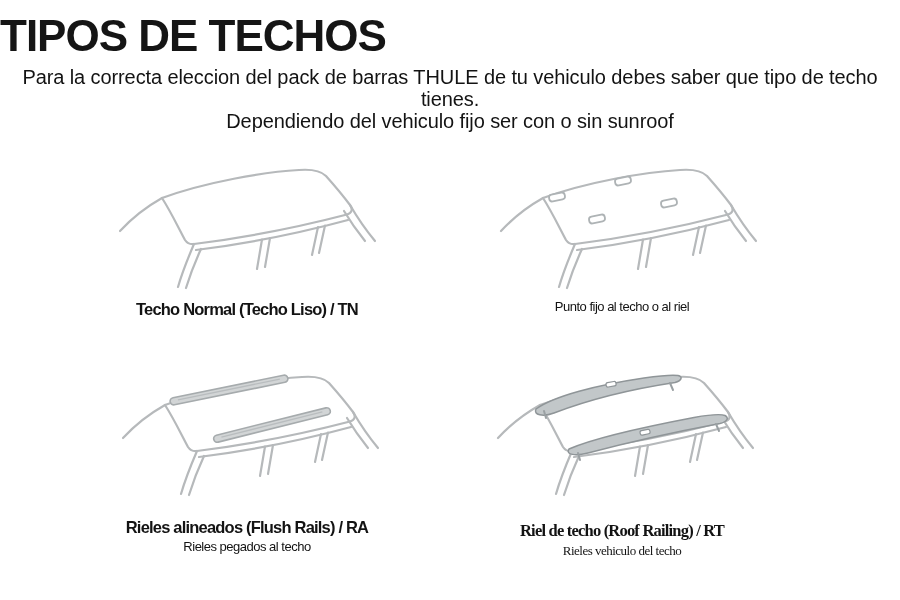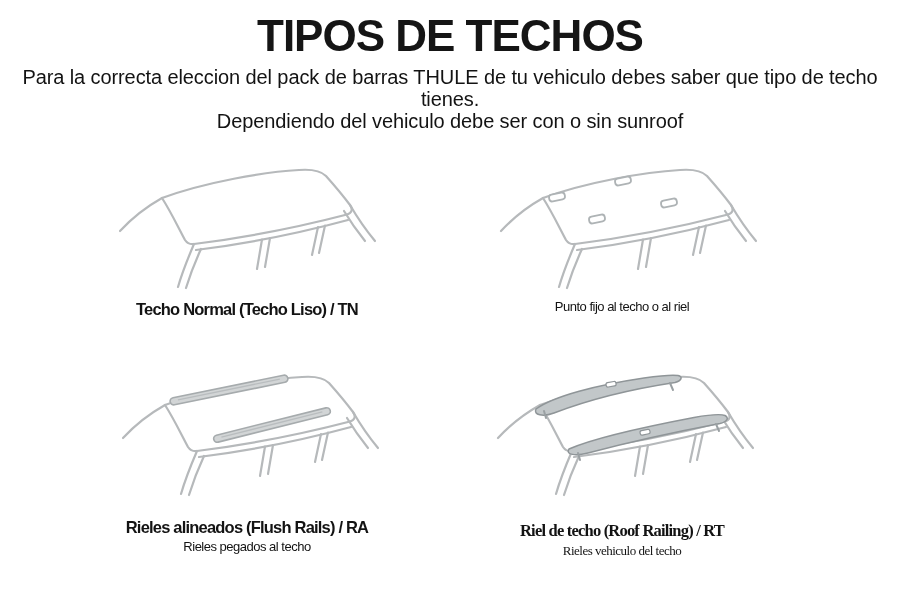--- a/index.html
+++ b/index.html
@@ -9,21 +9,21 @@
     width: 900px;
     height: 600px;
     background: #ffffff;
     overflow: hidden;
     font-family: "Liberation Sans", sans-serif;
     color: #151515;
   }
   .title {
     margin: 0;
     padding-top: 12px;
-    text-align: center;
+    text-align: left;
     font-size: 44px;
     font-weight: 700;
     letter-spacing: -1px;
     line-height: 1.1;
     color: #151515;
   }
   .intro { margin-top: 6px; }
   .intro p {
     margin: 0;
     text-align: center;
@@ -95,21 +95,21 @@
         <rect x="-60" y="-3.6" width="120" height="7.2" rx="3.6" fill="#d2d5d6" stroke="#a6abad" stroke-width="1.6"></rect>
         <path d="M-52,-0.5 L52,-0.5" stroke="#b9bdbf" stroke-width="1.3" fill="none"></path>
       </g>
     </defs>
   </svg>
 
   <h1 class="title">TIPOS DE TECHOS</h1>
 
   <div class="intro">
     <p>Para la correcta eleccion del pack de barras THULE de tu vehiculo debes saber que tipo de techo tienes.</p>
-    <p>Dependiendo del vehiculo debe ser con o sin sunroof</p>
+    <p>Dependiendo del vehiculo fijo ser con o sin sunroof</p>
   </div>
 
   <figure class="quad" style="left:114px; top:155px;">
     <svg class="roof-svg" viewBox="0 0 300 150">
       <use href="#roof-base"></use>
     </svg>
   </figure>
 
   <figure class="quad" style="left:495px; top:155px;">
     <svg class="roof-svg" viewBox="0 0 300 150">

